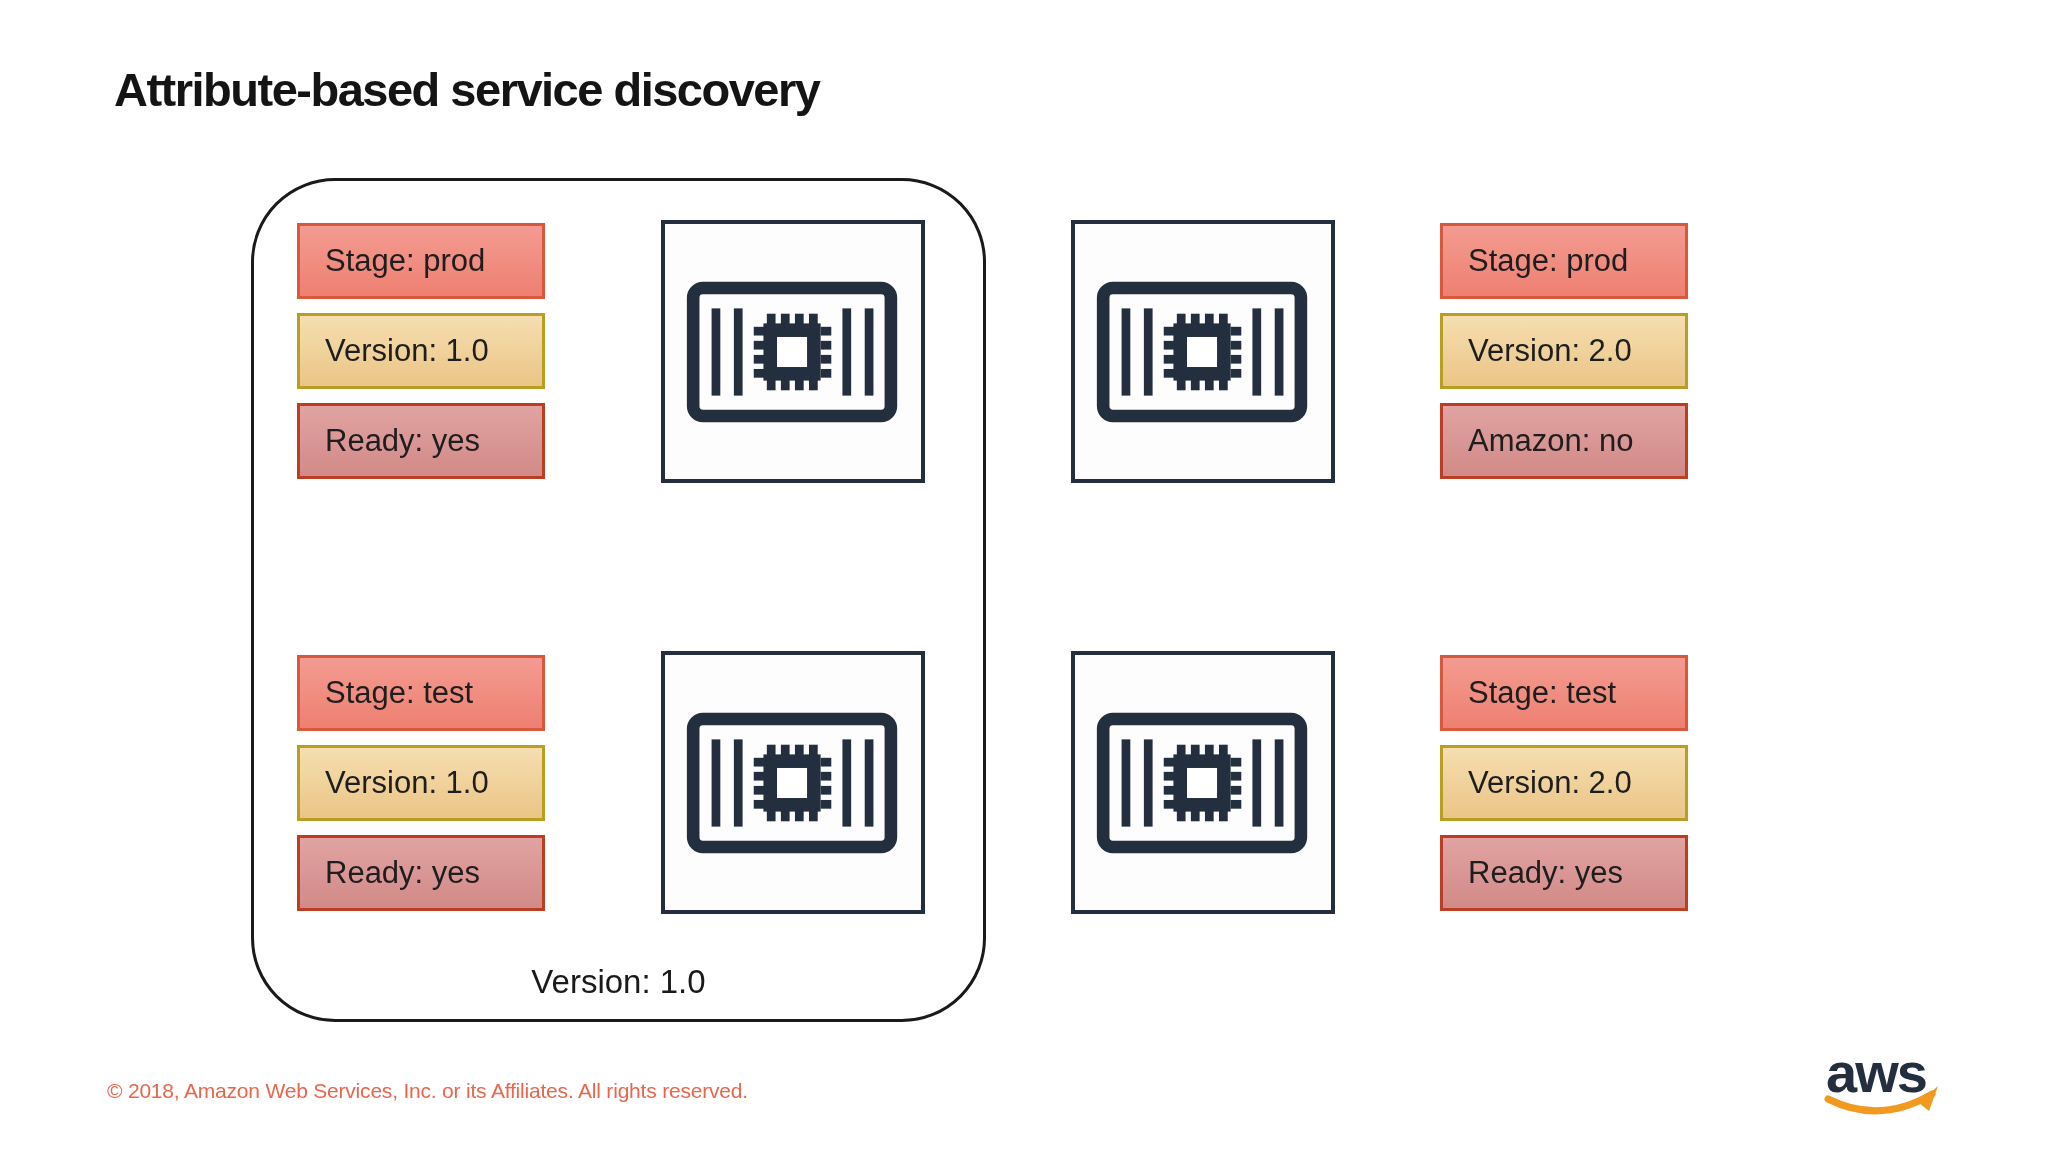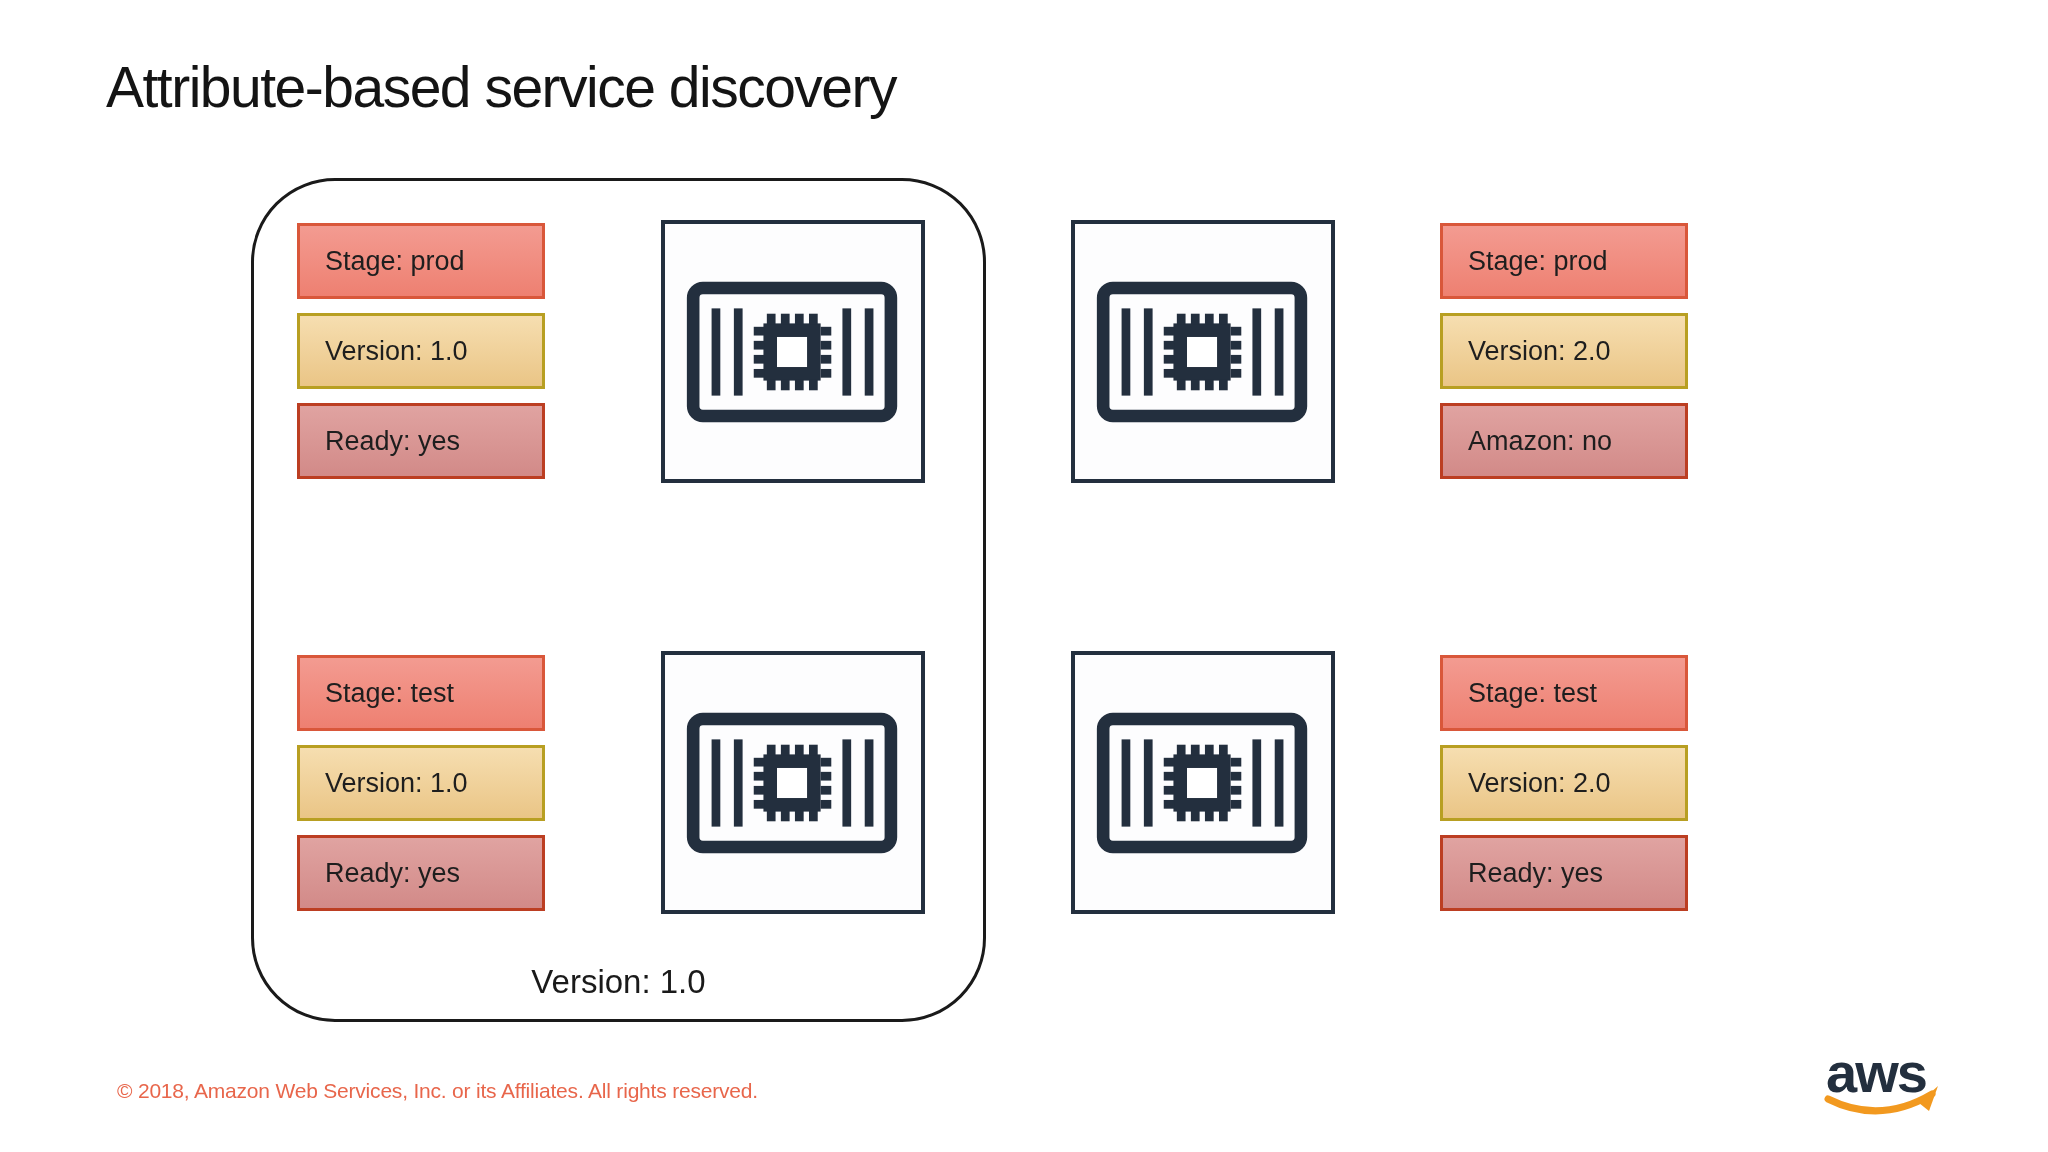--- a/index.html
+++ b/index.html
@@ -1,42 +1,42 @@
 <!DOCTYPE html>
 <html style="--title-text: #141414; --stage-fill-top: #f39b91; --stage-fill-bottom: #ee8071; --stage-border: #d9573a; --version-fill-top: #f6deb0; --version-fill-bottom: #eac586; --version-border: #b89f22; --ready-fill-top: #e0a3a1; --ready-fill-bottom: #d28a88; --ready-border: #bc3e22; --icon-navy: #232f3e; --smile-orange: #f2991f; --copyright-text: #e8664b;"><head>
 <meta charset="utf-8">
 <style>
   html,body { margin:0; padding:0; background:#ffffff; }
   .slide {
     position:relative; width:2048px; height:1152px; background:#ffffff;
     font-family:"Liberation Sans", sans-serif; overflow:hidden;
   }
   .title {
-    position:absolute; left:106px; top:56px; margin:0;
-    font-size:57px; font-weight:400; letter-spacing:-1.5px; line-height:1.1;
+    position:absolute; left:106px; top:56px; margin:8px;
+    font-size:47px; font-weight:700; letter-spacing:-1.5px; line-height:1.1;
     color:var(--title-text,#141414);
   }
   
   .group {
     position:absolute; left:251px; top:178px; width:735px; height:844px;
     border:3px solid #1a1a1a; border-radius:84px; box-sizing:border-box;
   }
   .group-caption {
     position:absolute; left:0; right:0; bottom:18px; text-align:center;
     font-size:33px; color:#1a1a1a;
   }
   
   .tag-stack { position:absolute; width:248px; display:flex; flex-direction:column; gap:14px; }
   .ts-tl { left:297px;  top:223px; }
   .ts-bl { left:297px;  top:655px; }
   .ts-tr { left:1440px; top:223px; }
   .ts-br { left:1440px; top:655px; }
   .tag {
     height:76px; box-sizing:border-box; display:flex; align-items:center;
-    padding-left:25px; font-size:27px; color:#1e1e1e;
+    padding-left:25px; font-size:31px; color:#1e1e1e;
   }
   .tag.stage {
     background:linear-gradient(var(--stage-fill-top,#f39b91), var(--stage-fill-bottom,#ee8071));
     border:3px solid var(--stage-border,#d9573a);
   }
   .tag.version {
     background:linear-gradient(var(--version-fill-top,#f6deb0), var(--version-fill-bottom,#eac586));
     border:3px solid var(--version-border,#b89f22);
   }
   .tag.ready {
@@ -49,21 +49,21 @@
     border:4px solid var(--icon-navy,#232f3e); background:#fdfdfe;
     display:flex; align-items:center; justify-content:center;
   }
   .ib-tl { left:661px;  top:220px; }
   .ib-bl { left:661px;  top:651px; }
   .ib-tr { left:1071px; top:220px; }
   .ib-br { left:1071px; top:651px; }
   .container-icon { width:252px; height:252px; }
   
   .copyright {
-    position:absolute; left:117px; top:1079px;
+    position:absolute; left:107px; top:1079px;
     font-size:21px; letter-spacing:-0.2px;
     color:var(--copyright-text,#e8664b);
   }
   .aws-logo { position:absolute; left:1818px; top:1042px; width:125px; height:78px; }
   .aws-text { font-family:"Liberation Sans", sans-serif; font-weight:bold; font-size:56px;
               fill:var(--icon-navy,#232f3e); letter-spacing:-2px; }
   .aws-smile { fill:none; stroke:var(--smile-orange,#f2991f); stroke-width:7; stroke-linecap:round; }
   .aws-arrow { fill:var(--smile-orange,#f2991f); }
 </style>
 </head>

